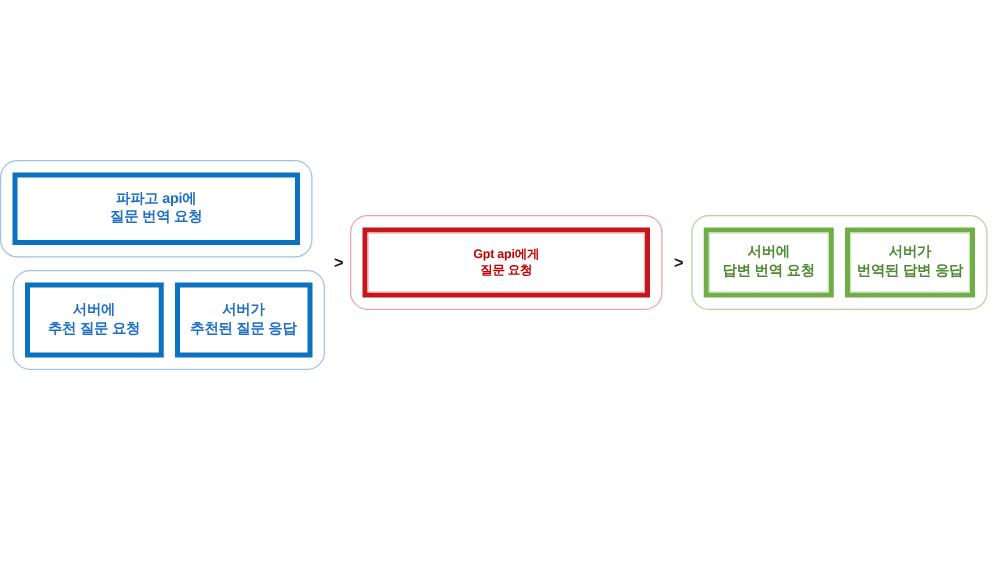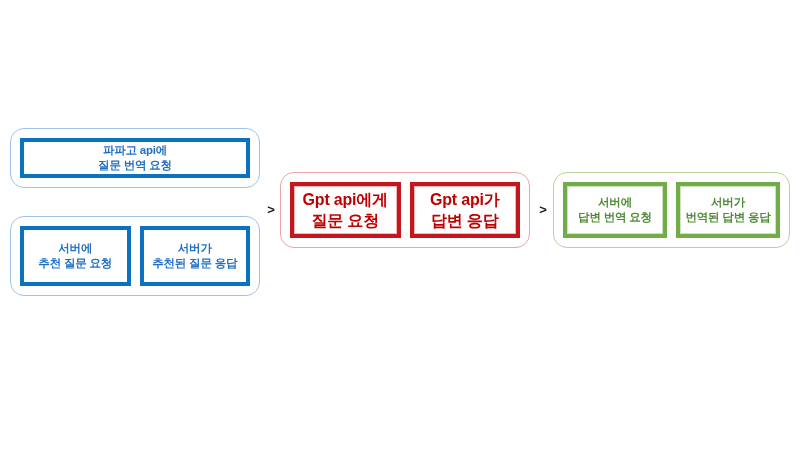--- a/index.html
+++ b/index.html
@@ -36,21 +36,21 @@
     border: 1px solid #9dc3e6;
   }
   .group-red {
     border: 1px solid #eda3a3;
   }
   .group-green {
     border: 1px solid #b2d39a;
   }
 
   
-  .group-b1 { left: 10px;  top: 128px; width: 250px; height: 60px; text-decoration: underline; }
+  .group-b1 { left: 0;  top: 128px; width: 250px; height: 78px; text-decoration: underline; }
   
   .group-b2 { left: 10px;  top: 216px; width: 250px; height: 80px; }
   
   .group-r  { left: 280px; top: 172px; width: 250px; height: 76px; }
   
   .group-g  { left: 553px; top: 172px; width: 237px; height: 76px; }
 
   
   .boxrow {
     position: absolute;
@@ -85,21 +85,21 @@
     font-size: 11.5px;
     font-weight: 700;
   }
 
   
   .box-red {
     border: 4px solid #c4161c;
     outline: 1px solid #f0b8b8;
     outline-offset: -5px;
     color: #c00000;
-    font-size: 16px;
+    font-size: 10px;
     font-weight: 700;
   }
 
   
   .box-green {
     border: 4px solid #70ad47;
     outline: 1px solid #cfe3c0;
     outline-offset: -5px;
     color: #4f8a34;
     font-size: 11.5px;
@@ -141,22 +141,20 @@
 추천된 질문 응답</div>
     </div>
   </div>
 
   <div class="chevron chev-1">&gt;</div>
 
   <div class="group group-red group-r">
     <div class="boxrow">
       <div class="box box-red">Gpt api에게
 질문 요청</div>
-      <div class="box box-red">Gpt api가
-답변 응답</div>
     </div>
   </div>
 
   <div class="chevron chev-2">&gt;</div>
 
   <div class="group group-green group-g">
     <div class="boxrow">
       <div class="box box-green">서버에
 답변 번역 요청</div>
       <div class="box box-green">서버가

